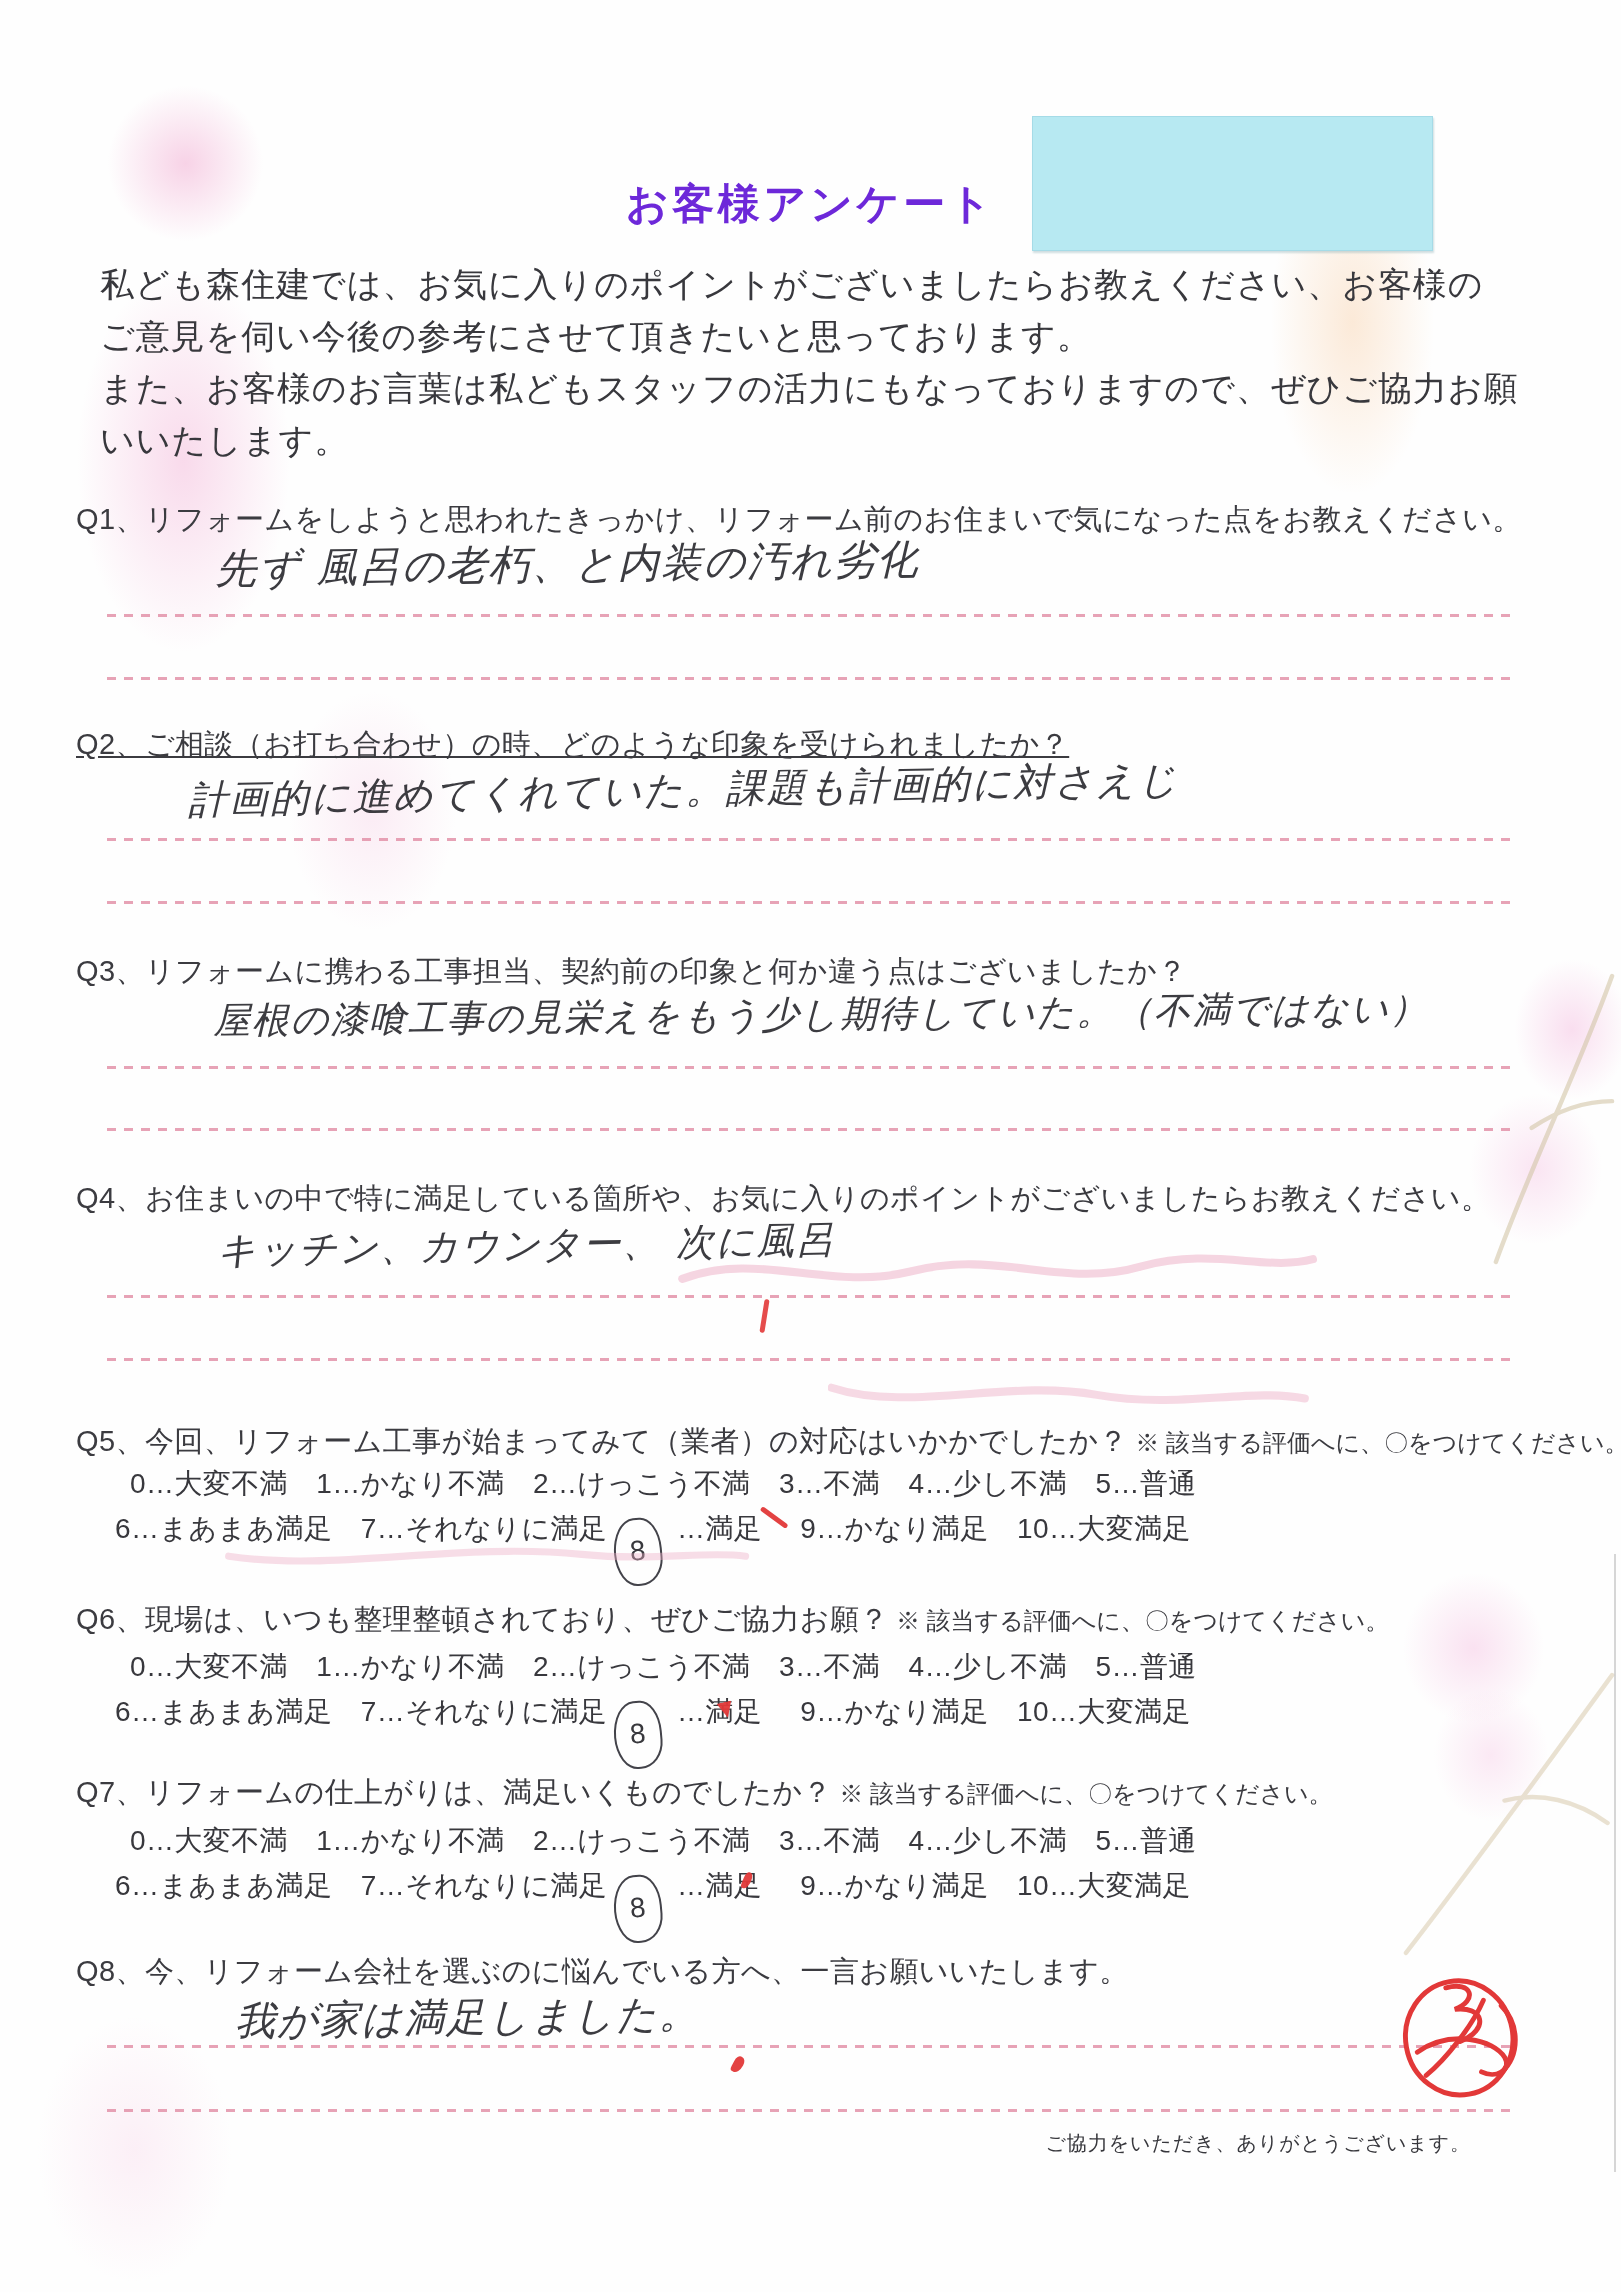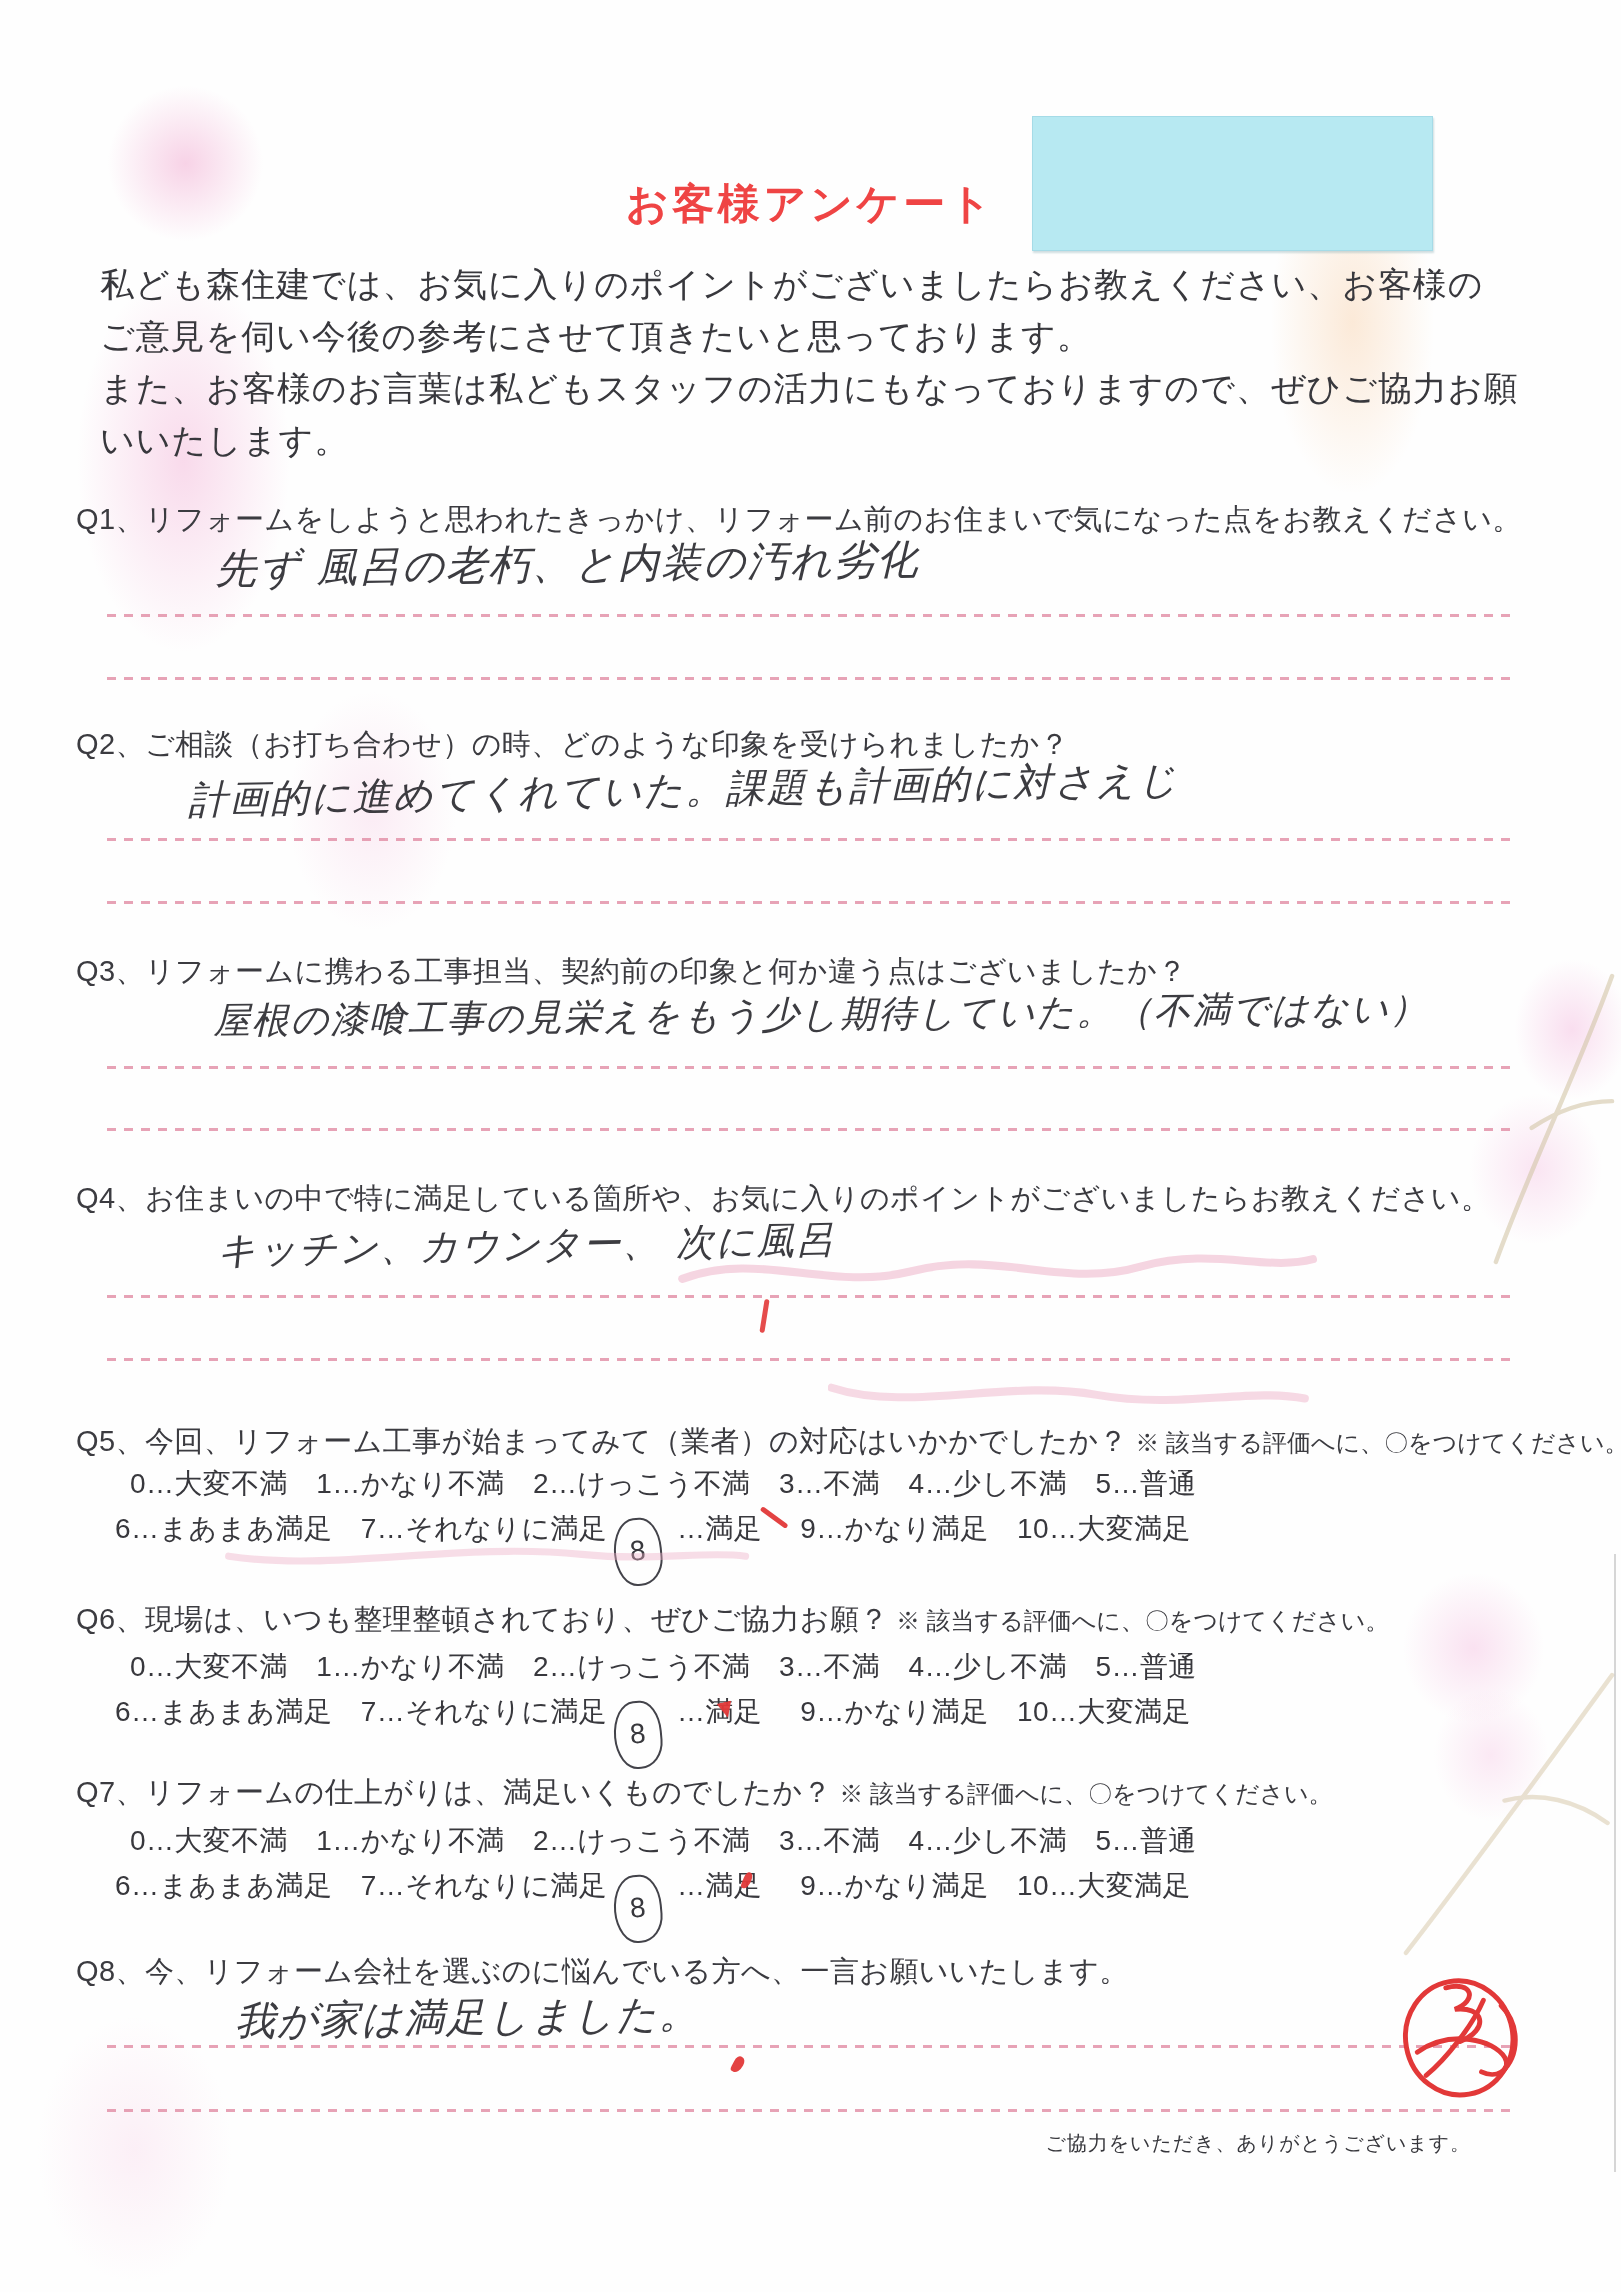--- a/index.html
+++ b/index.html
@@ -4,21 +4,21 @@
 <style>
   html,body{margin:0;padding:0;background:#dedede;}
   .page{
     position:relative;width:1621px;height:2293px;background:#fefefe;
     overflow:hidden;font-family:"Liberation Sans",sans-serif;color:#3a3a3f;
   }
   .abs{position:absolute;}
   .nowrap{white-space:nowrap;}
   
   .title{left:0;right:0;top:176px;text-align:center;font-size:42px;font-weight:bold;
-         color:#ef4444;letter-spacing:3.6px;}
+         color:#6d28d9;letter-spacing:3.6px;}
   .intro{left:100px;top:258px;font-size:34px;line-height:52px;color:#38383d;letter-spacing:0.9px;}
   .qlabel{left:76px;font-size:29px;color:#3b3b40;letter-spacing:0.4px;white-space:nowrap;}
   .note{font-size:24px;margin-left:7.2px;letter-spacing:0;}
   .scalerow{font-size:28px;color:#38383d;line-height:41px;white-space:nowrap;letter-spacing:0.4px;}
   .footer{left:840px;top:2130px;width:631px;text-align:right;font-size:20px;color:#37373c;letter-spacing:0.9px;}
   
   .hand{font-family:"DejaVu Serif",serif;font-style:italic;color:#2c2c31;
         white-space:nowrap;letter-spacing:1.8px;opacity:.92;}
   
   .dline{height:2.7px;width:1406px;left:107px;
@@ -82,21 +82,21 @@
     <div>ご意見を伺い今後の参考にさせて頂きたいと思っております。</div>
     <div>また、お客様のお言葉は私どもスタッフの活力にもなっておりますので、ぜひご協力お願</div>
     <div>いいたします。</div>
   </div>
 
   <div class="abs qlabel" style="top:500px;">Q1、リフォームをしようと思われたきっかけ、リフォーム前のお住まいで気になった点をお教えください。</div>
   <div class="abs hand" style="left:215px;top:537px;font-size:41px;transform:rotate(-0.8deg);">先ず 風呂の老朽、と内装の汚れ劣化</div>
   <div class="abs dline" style="top:614px;"></div>
   <div class="abs dline" style="top:677px;"></div>
 
-  <div class="abs qlabel" style="top:725px;">Q2、ご相談（お打ち合わせ）の時、どのような印象を受けられましたか？</div>
+  <div class="abs qlabel" style="top:725px;text-decoration:underline;">Q2、ご相談（お打ち合わせ）の時、どのような印象を受けられましたか？</div>
   <div class="abs hand" style="left:188px;top:763px;font-size:39px;transform:rotate(-1.2deg);">計画的に進めてくれていた。課題も計画的に対さえじ</div>
   <div class="abs dline" style="top:838px;"></div>
   <div class="abs dline" style="top:901px;"></div>
 
   <div class="abs qlabel" style="top:952px;">Q3、リフォームに携わる工事担当、契約前の印象と何か違う点はございましたか？</div>
   <div class="abs hand" style="left:213px;top:990px;font-size:37px;transform:rotate(-0.6deg);">屋根の漆喰工事の見栄えをもう少し期待していた。（不満ではない）</div>
   <div class="abs dline" style="top:1066px;"></div>
   <div class="abs dline" style="top:1128px;"></div>
 
   <div class="abs qlabel" style="top:1179px;">Q4、お住まいの中で特に満足している箇所や、お気に入りのポイントがございましたらお教えください。</div>

